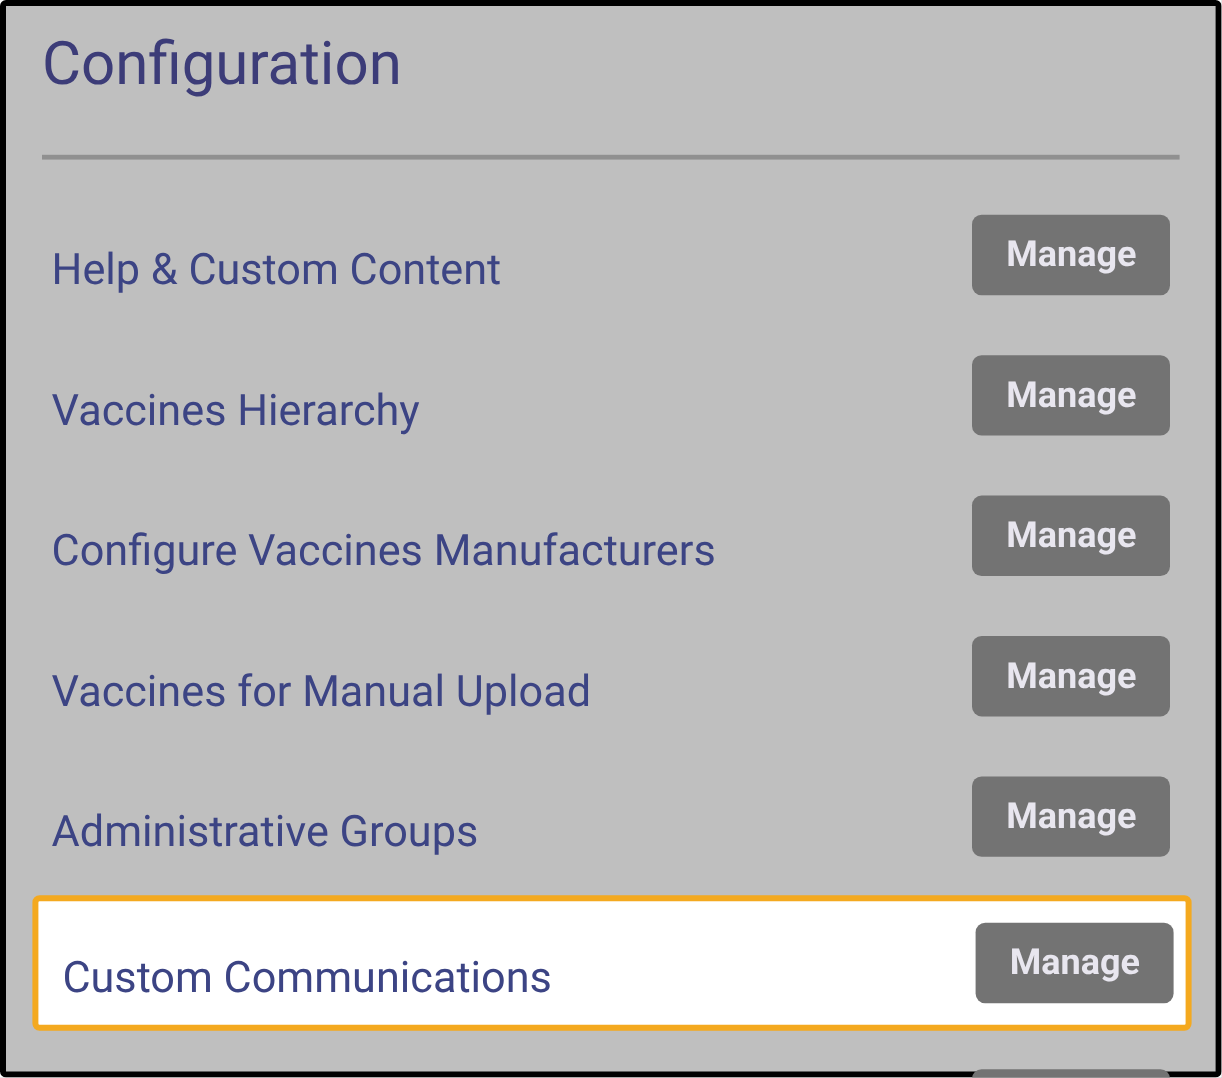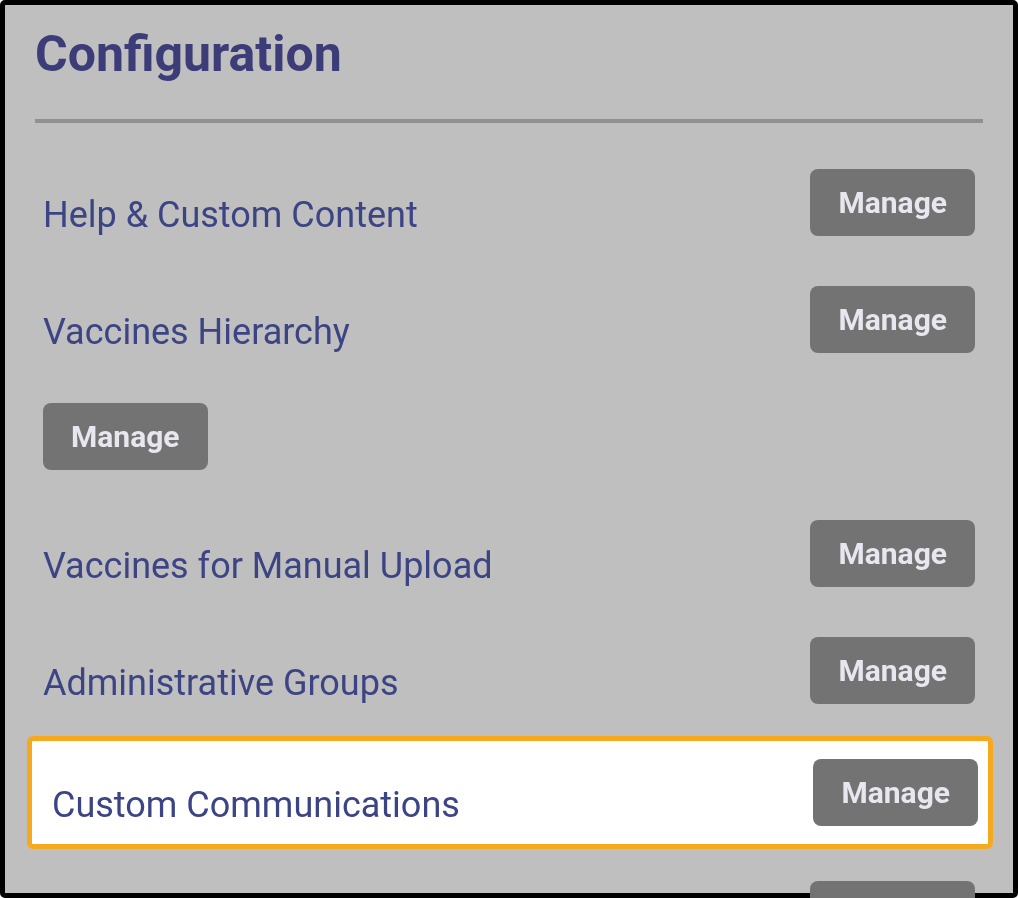--- a/index.html
+++ b/index.html
@@ -17,22 +17,22 @@
       width: 1018px;
       height: 898px;
       background: #bfbfbf;
       border: 5px solid #000;
       border-radius: 5px;
       padding: 0 30px 30px 30px;
     }
     .page-title {
       color: #3c3c78;
       font-size: 50px;
-      font-weight: 700;
-      padding: 20px 0 36px 0;
+      font-weight: 400;
+      padding: 20px 0 46px 0;
     }
     .divider {
       border: none;
       border-top: 4px solid #909090;
       margin-bottom: 40px;
     }
     .config-list {
       display: flex;
       flex-direction: column;
       gap: 38px;
@@ -80,20 +80,21 @@
       <span class="config-label">Help &amp; Custom Content</span>
       <button class="manage-button">Manage</button>
     </div>
 
     <div class="config-row">
       <span class="config-label">Vaccines Hierarchy</span>
       <button class="manage-button">Manage</button>
     </div>
 
     <div class="config-row">
+      <span class="config-label">Configure Vaccines Manufacturers</span>
       <button class="manage-button">Manage</button>
     </div>
 
     <div class="config-row">
       <span class="config-label">Vaccines for Manual Upload</span>
       <button class="manage-button">Manage</button>
     </div>
 
     <div class="config-row">
       <span class="config-label">Administrative Groups</span>

